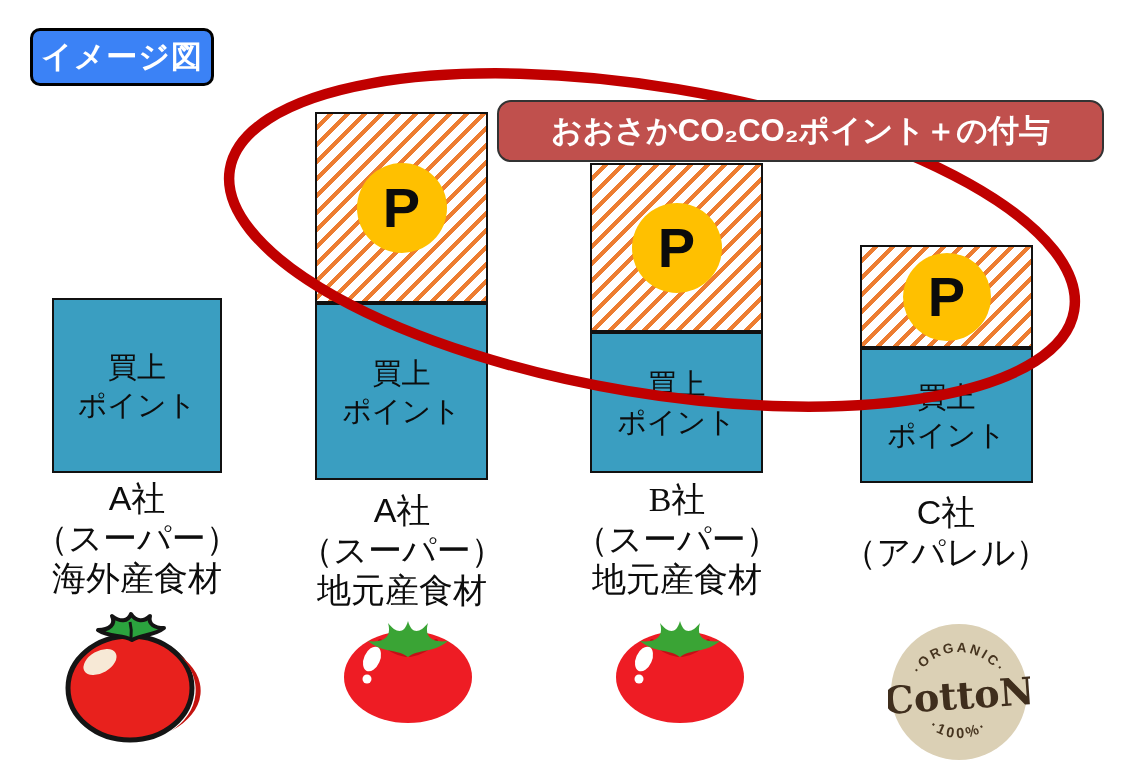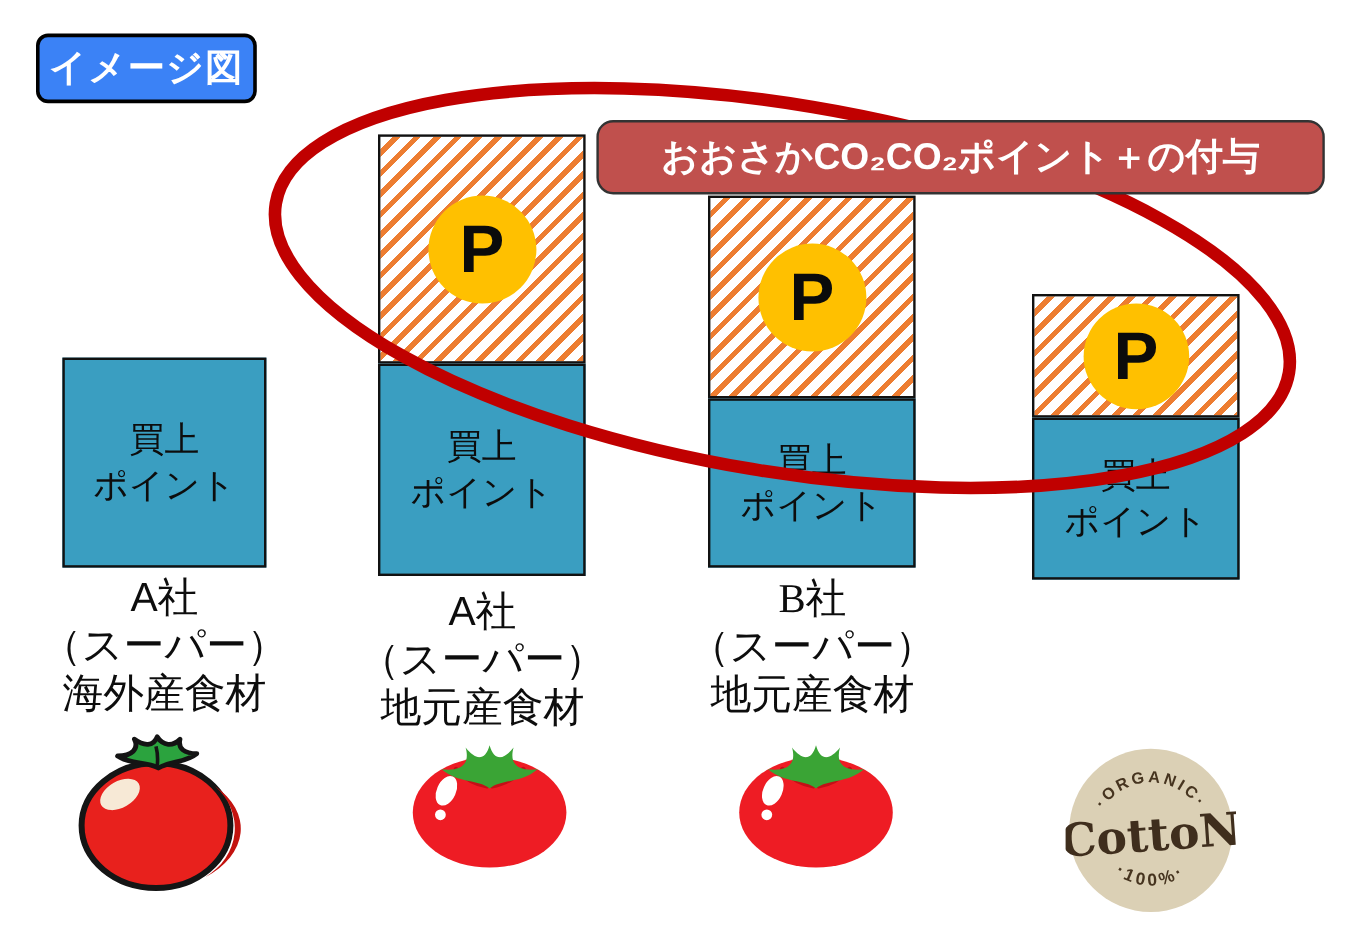--- a/index.html
+++ b/index.html
@@ -130,20 +130,22 @@
   <div class="abs hatch-box" style="left:860px;top:245px;width:173px;height:103px;">
     <div class="p-circle" style="width:88px;height:88px;">
       <span class="p-letter">P</span>
     </div>
   </div>
   <div class="abs blue-box" style="left:860px;top:348px;width:173px;height:135px;">
     <span class="buy-label">買上
 ポイント</span>
   </div>
   <div class="abs bar-label" style="left:816px;top:492px;">
+    <div>C社</div>
+    <div>（アパレル）</div>
   </div>
   <svg class="abs img-box" style="left:888px;top:621px;" width="142" height="142" viewBox="0 0 142 142">
     <circle cx="71" cy="71" r="68" fill="#dbd0b5"></circle>
     <defs>
       <path id="ct-top" d="M24 78 A47 47 0 0 1 118 78" fill="none"></path>
       <path id="ct-bot" d="M24 70 A47 47 0 0 0 118 70" fill="none"></path>
     </defs>
     <text font-size="13.5" font-weight="bold" letter-spacing="2.5" fill="#46341f">
       <textPath href="#ct-top" startOffset="50%" text-anchor="middle">·ORGANIC·</textPath>
     </text>

